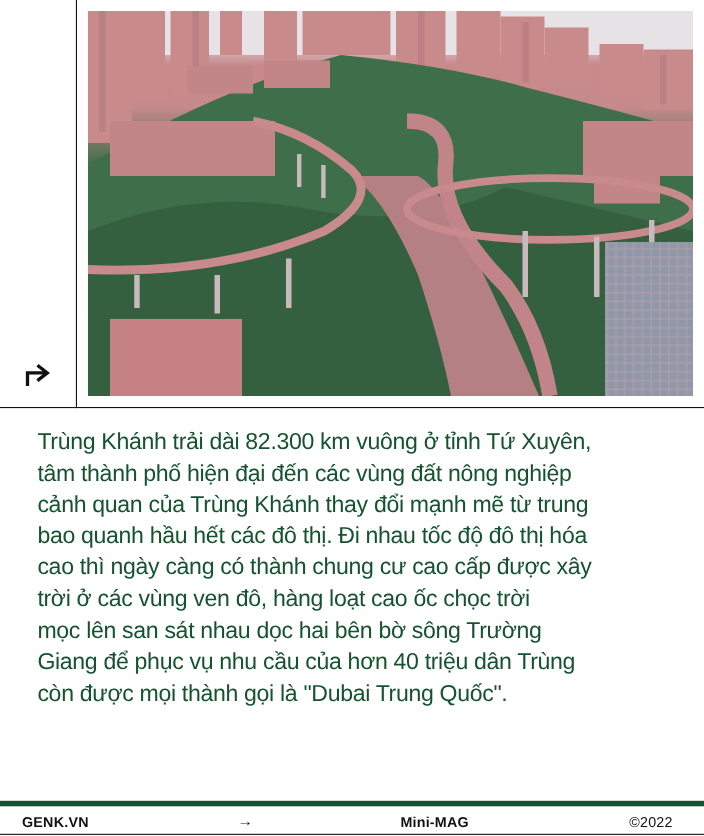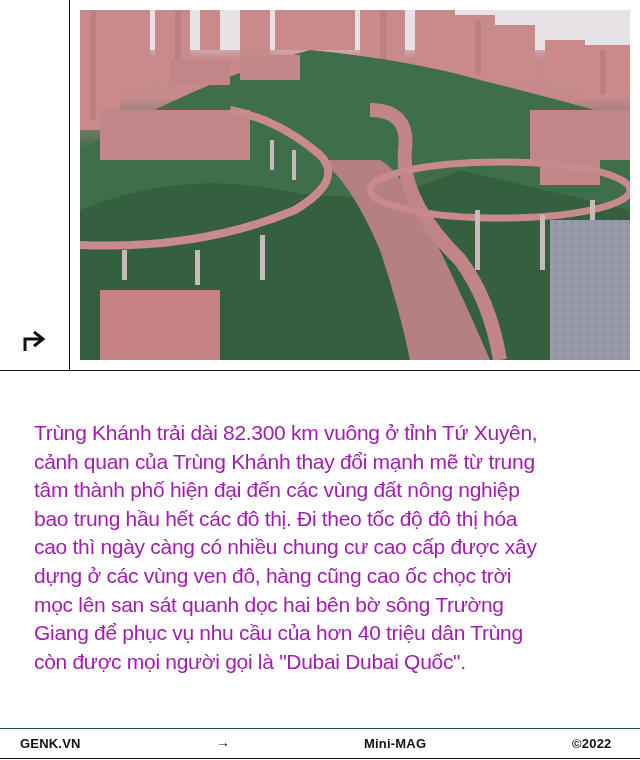--- a/index.html
+++ b/index.html
@@ -14,31 +14,31 @@
     .photo {
       position: absolute; left: 80px; top: 10px; width: 550px; height: 350px; overflow: hidden;
       background:
         linear-gradient(180deg, #e9e6ea 0%, #d9d3d9 8%, transparent 14%),
         linear-gradient(180deg, #c9878a 0%, #c68a8c 25%, #3f6d4a 40%, #3c6a47 100%);
     }
     .photo svg { position: absolute; left: 0; top: 0; width: 550px; height: 350px; }
 
     .article {
       position: absolute; left: 34px; top: 388px; width: 600px;
-      font-size: 21px; line-height: 28.6px; letter-spacing: -0.3px; color: #a21caf; margin-top: 31px;
+      font-size: 21px; line-height: 28.6px; letter-spacing: -0.3px; color: #14532d;
     }
     .article .line { display: block; white-space: nowrap; }
 
     .footer { position: absolute; left: 0; top: 728px; width: 640px; height: 31px;
-      border-top: 1px solid #14532d; border-bottom: 1px solid #111; }
+      border-top: 5px solid #14532d; border-bottom: 1px solid #111; }
     .footer .item { position: absolute; top: 7px; font-size: 13px; font-weight: bold; letter-spacing: 0.2px; }
     .footer .brand { left: 20px; }
     .footer .arrow { left: 216px; top: 5px; font-weight: normal; font-size: 14px; }
     .footer .mag { left: 364px; }
-    .footer .copy { left: 572px; font-weight: bold; }
+    .footer .copy { left: 572px; font-weight: normal; }
   </style>
 </head>
 <body>
 
 <div class="vline"></div>
 <div class="hline-top"></div>
 
 <div class="side-arrow">
   <svg width="26" height="22" viewBox="0 0 26 22">
     <path d="M3 21 V9 H19" stroke="#111" stroke-width="3" fill="none"></path>
@@ -109,28 +109,28 @@
     <defs>
       <pattern id="grid" width="8" height="8" patternUnits="userSpaceOnUse">
         <rect width="8" height="8" fill="none" stroke="#e0a8b0" stroke-width="1"></rect>
       </pattern>
     </defs>
   </svg>
 </div>
 
 <div class="article">
   <span class="line">Trùng Khánh trải dài 82.300 km vuông ở tỉnh Tứ Xuyên,</span>
+  <span class="line">tâm thành phố hiện đại đến các vùng đất nông nghiệp</span>
   <span class="line">cảnh quan của Trùng Khánh thay đổi mạnh mẽ từ trung</span>
-  <span class="line">tâm thành phố hiện đại đến các vùng đất nông nghiệp</span>
-  <span class="line">bao trung hầu hết các đô thị. Đi theo tốc độ đô thị hóa</span>
-  <span class="line">cao thì ngày càng có nhiều chung cư cao cấp được xây</span>
-  <span class="line">dựng ở các vùng ven đô, hàng cũng cao ốc chọc trời</span>
-  <span class="line">mọc lên san sát quanh dọc hai bên bờ sông Trường</span>
+  <span class="line">bao quanh hầu hết các đô thị. Đi nhau tốc độ đô thị hóa</span>
+  <span class="line">cao thì ngày càng có thành chung cư cao cấp được xây</span>
+  <span class="line">trời ở các vùng ven đô, hàng loạt cao ốc chọc trời</span>
+  <span class="line">mọc lên san sát nhau dọc hai bên bờ sông Trường</span>
   <span class="line">Giang để phục vụ nhu cầu của hơn 40 triệu dân Trùng</span>
-  <span class="line">còn được mọi người gọi là "Dubai Dubai Quốc".</span>
+  <span class="line">còn được mọi thành gọi là "Dubai Trung Quốc".</span>
 </div>
 
 <div class="footer">
   <span class="item brand">GENK.VN</span>
   <span class="item arrow">→</span>
   <span class="item mag">Mini-MAG</span>
   <span class="item copy">©2022</span>
 </div>
 
 </body></html>

